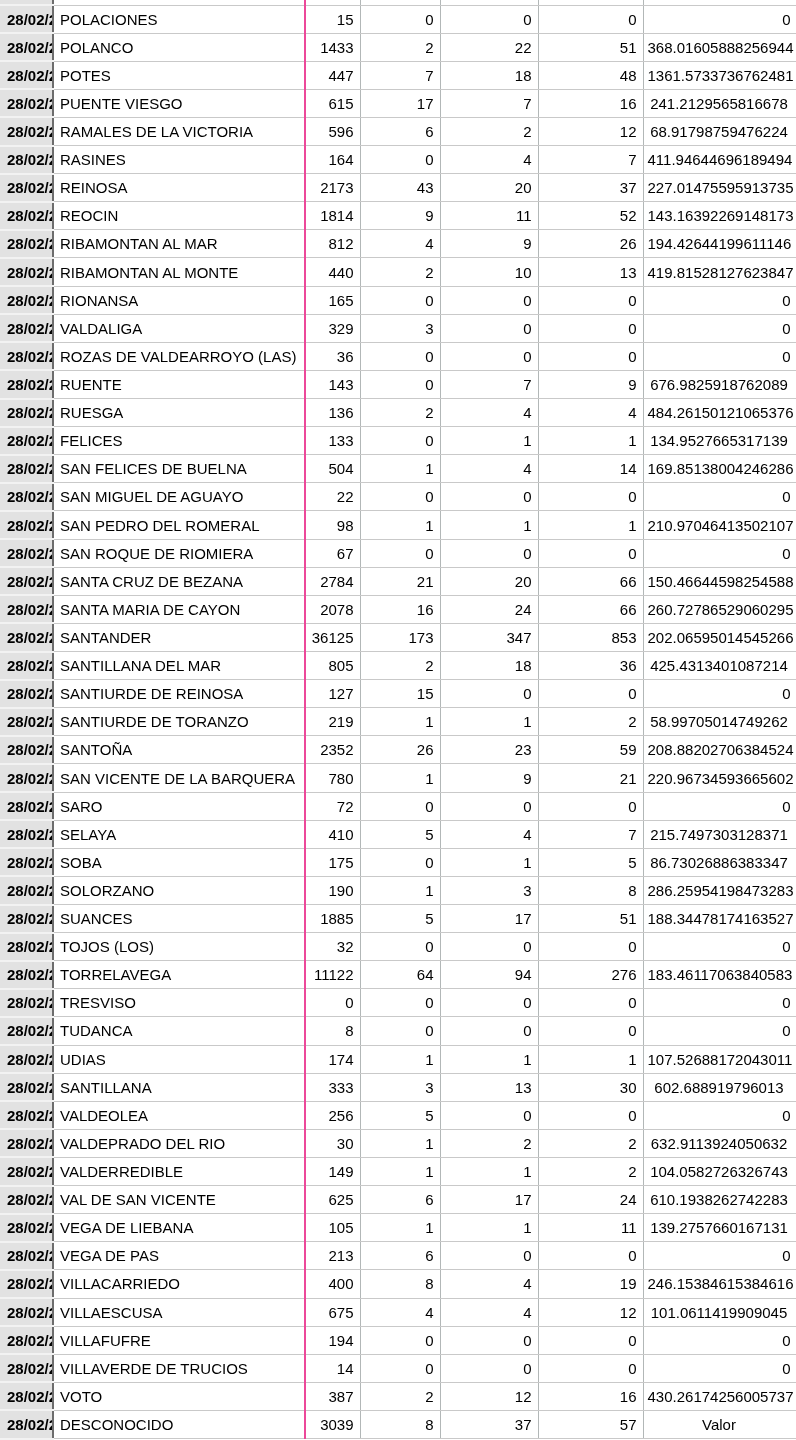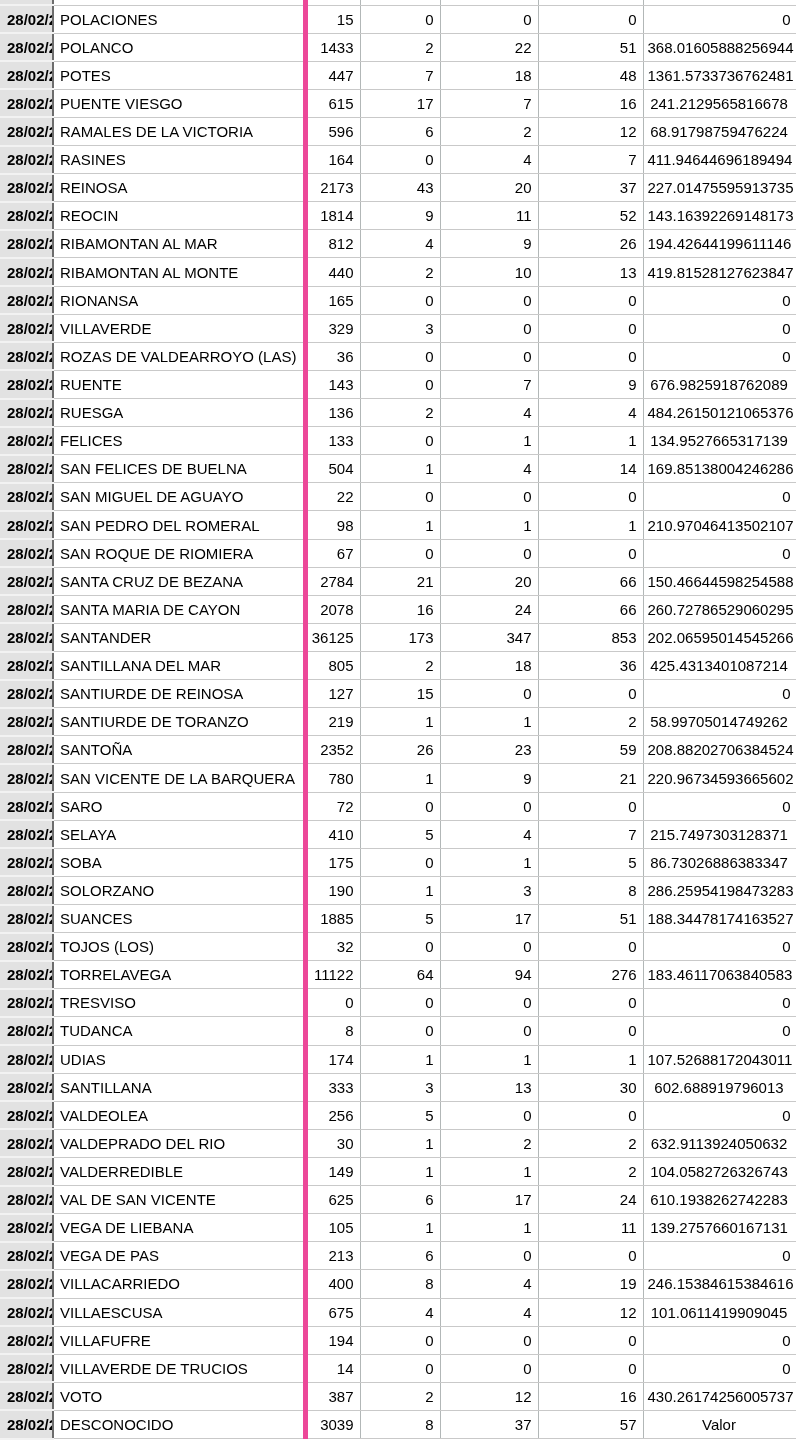--- a/index.html
+++ b/index.html
@@ -29,21 +29,21 @@
   td.date {
     background: #e2e2e2;
     font-weight: bold;
     padding-left: 7px;
     border-bottom: 2px solid #f2f2f2;
     border-right: 2px solid #6d6d6d;
   }
   td.name {
     padding-left: 6px;
     border-bottom: 1px solid #c9c9c9;
-    border-right: 5px solid #ec4899;
+    border-right: 2px solid #ec4899;
   }
   td.num {
     text-align: right;
     padding-right: 6px;
     border-bottom: 1px solid #c9c9c9;
     border-right: 1px solid #b2b7b7;
   }
   td.val {
     padding-left: 4px;
     padding-right: 5px;
@@ -170,21 +170,21 @@
         <td class="date">28/02/2</td>
         <td class="name">RIONANSA</td>
         <td class="num">165</td>
         <td class="num">0</td>
         <td class="num">0</td>
         <td class="num">0</td>
         <td class="val right">0</td>
       </tr>
       <tr class="data-row">
         <td class="date">28/02/2</td>
-        <td class="name">VILLAVERDE</td>
+        <td class="name">VALDALIGA</td>
         <td class="num">329</td>
         <td class="num">3</td>
         <td class="num">0</td>
         <td class="num">0</td>
         <td class="val right">0</td>
       </tr>
       <tr class="data-row">
         <td class="date">28/02/2</td>
         <td class="name">ROZAS DE VALDEARROYO (LAS)</td>
         <td class="num">36</td>

